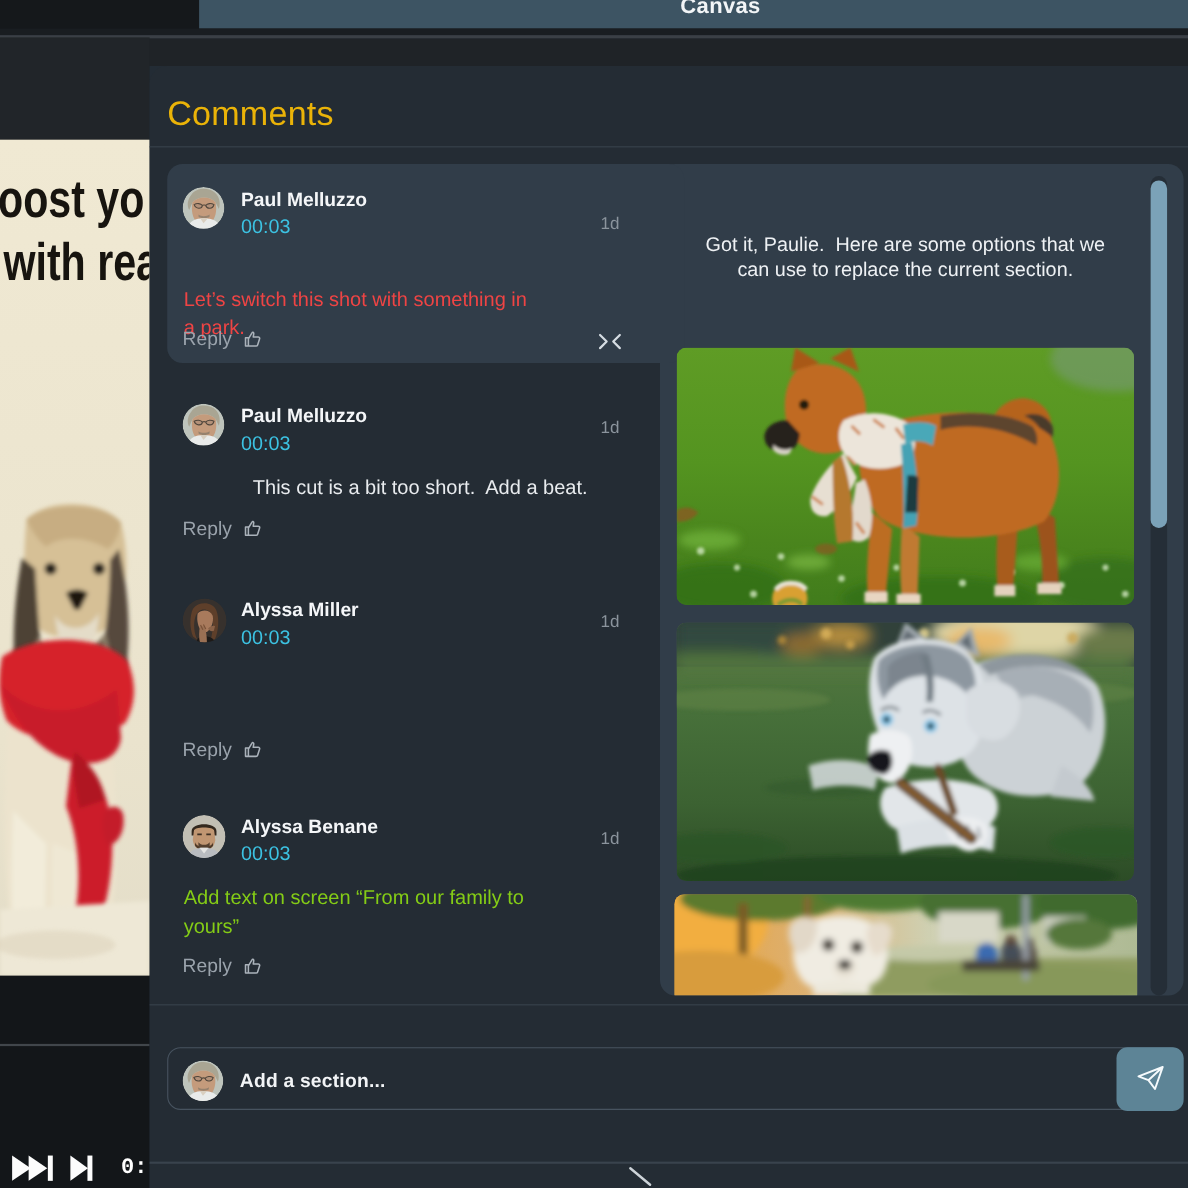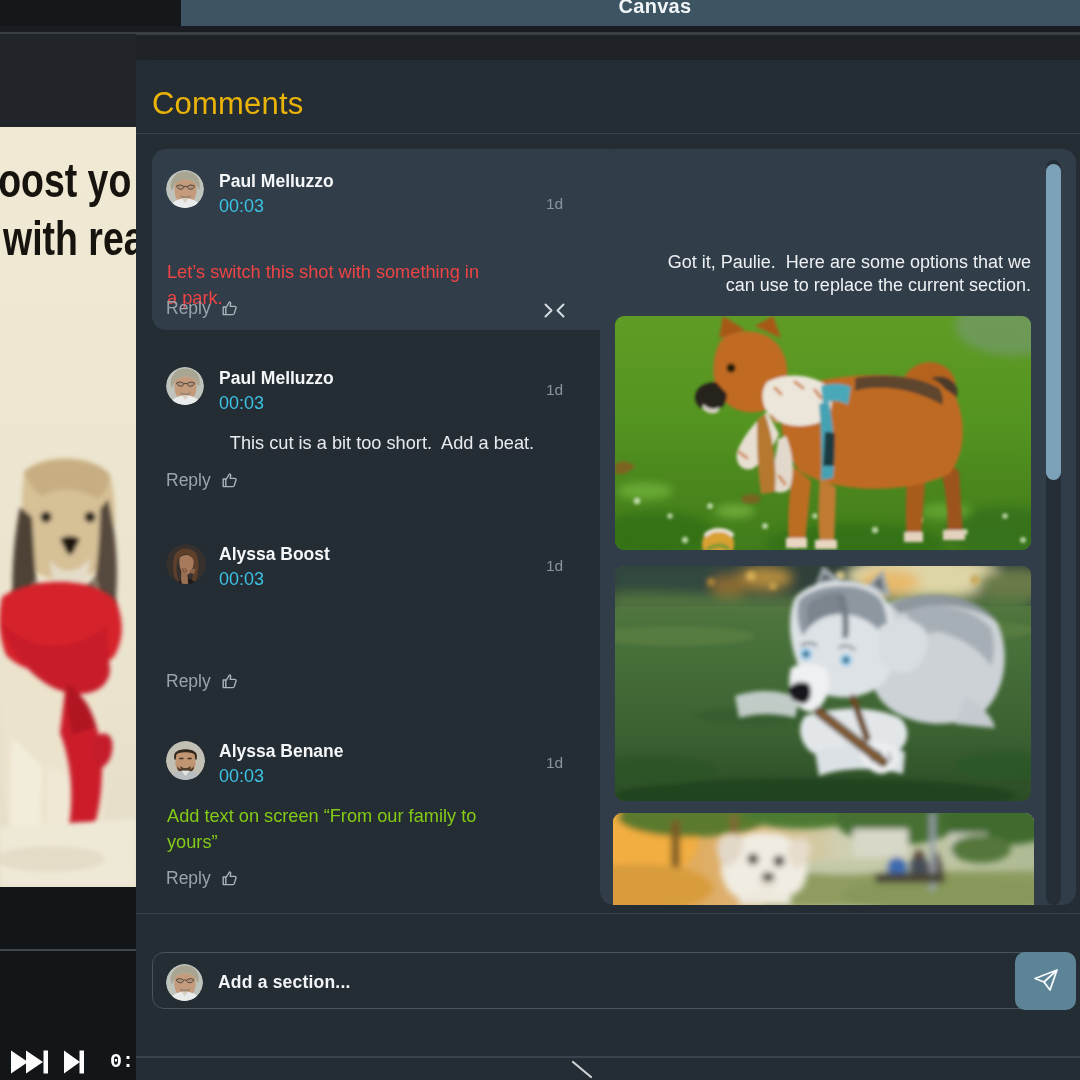--- a/index.html
+++ b/index.html
@@ -120,41 +120,41 @@
   <div class="abs" style="left:546px;top:381px;color:#8b949d;font-size:15.5px;">1d</div>
   <div class="abs" style="left:167px;top:430px;width:430px;color:#e8ebee;font-size:18.2px;line-height:26px;text-align:center;">This cut is a bit too short.&nbsp; Add a beat.</div>
   <div class="abs" style="left:166px;top:470px;color:#9aa3ac;font-size:17.5px;">Reply</div>
   <svg class="abs" style="left:220px;top:470px;" width="20" height="20" viewBox="0 0 20 20">
       <use href="#thumb"></use>
     </svg>
 
   <div class="abs" style="left:166px;top:544px;" id="av3"><svg width="40" height="40" viewBox="0 0 38 38" style="clip-path:circle(50%)">
         <use href="#aavatar"></use>
       </svg></div>
-  <div class="abs" style="left:219px;top:544px;color:#f4f6f8;font-weight:bold;font-size:17.5px;">Alyssa Boost</div>
+  <div class="abs" style="left:219px;top:544px;color:#f4f6f8;font-weight:bold;font-size:17.5px;">Alyssa Miller</div>
   <div class="abs" style="left:219px;top:569px;color:#3cc2e2;font-size:18px;">00:03</div>
   <div class="abs" style="left:546px;top:557px;color:#8b949d;font-size:15.5px;">1d</div>
   <div class="abs" style="left:166px;top:671px;color:#9aa3ac;font-size:17.5px;">Reply</div>
   <svg class="abs" style="left:220px;top:671px;" width="20" height="20" viewBox="0 0 20 20">
       <use href="#thumb"></use>
     </svg>
 
   <div class="abs" style="left:166px;top:741px;" id="av4"><svg width="39" height="39" viewBox="0 0 38 38" style="clip-path:circle(50%)">
         <use href="#tavatar"></use>
       </svg></div>
   <div class="abs" style="left:219px;top:741px;color:#f4f6f8;font-weight:bold;font-size:17.5px;">Alyssa Benane</div>
   <div class="abs" style="left:219px;top:766px;color:#3cc2e2;font-size:18px;">00:03</div>
   <div class="abs" style="left:546px;top:754px;color:#8b949d;font-size:15.5px;">1d</div>
   <div class="abs" style="left:167px;top:803px;width:360px;color:#84cc16;font-size:18.2px;line-height:26px;">Add text on screen “From our family to<br>yours”</div>
   <div class="abs" style="left:166px;top:868px;color:#9aa3ac;font-size:17.5px;">Reply</div>
   <svg class="abs" style="left:220px;top:868px;" width="20" height="20" viewBox="0 0 20 20">
       <use href="#thumb"></use>
     </svg>
 
-  <div class="abs" style="left:615px;top:211px;width:416px;color:#eef1f4;font-size:18px;line-height:23px;text-align:right;margin-top:40px;">Got it, Paulie.&nbsp; Here are some options that we<br>can use to replace the current section.</div>
+  <div class="abs" style="left:615px;top:211px;width:416px;color:#eef1f4;font-size:18px;line-height:23px;text-align:center;">Got it, Paulie.&nbsp; Here are some options that we<br>can use to replace the current section.</div>
 
   <div class="abs" style="left:615px;top:316px;width:416px;height:234px;border-radius:9px;overflow:hidden;" id="img1">
     <svg width="416" height="234" viewBox="0 0 416 234">
       <defs>
         <linearGradient id="g1" x1="0" y1="0" x2="0" y2="1">
           <stop offset="0" stop-color="#5f9c25"></stop>
             <stop offset="0.45" stop-color="#549420"></stop>
           <stop offset="0.75" stop-color="#4a851d"></stop>
             <stop offset="1" stop-color="#417c1c"></stop>
         </linearGradient>

